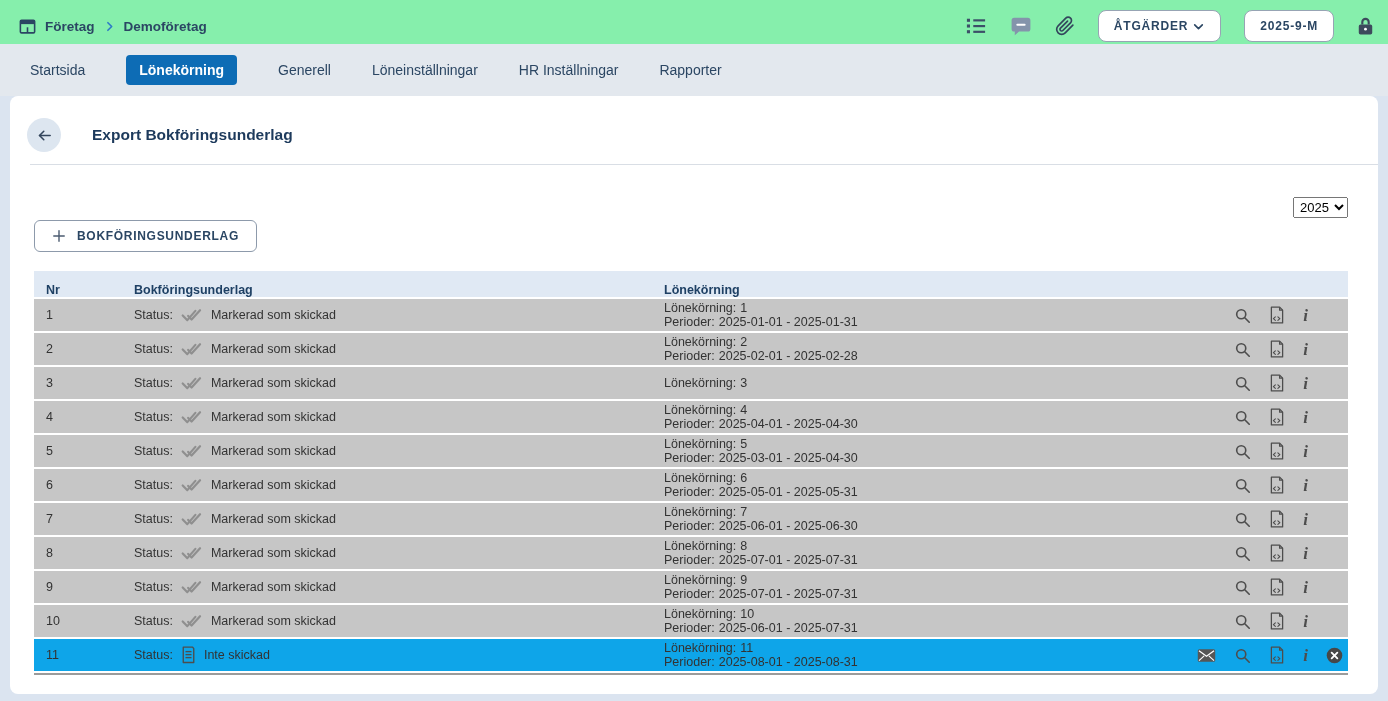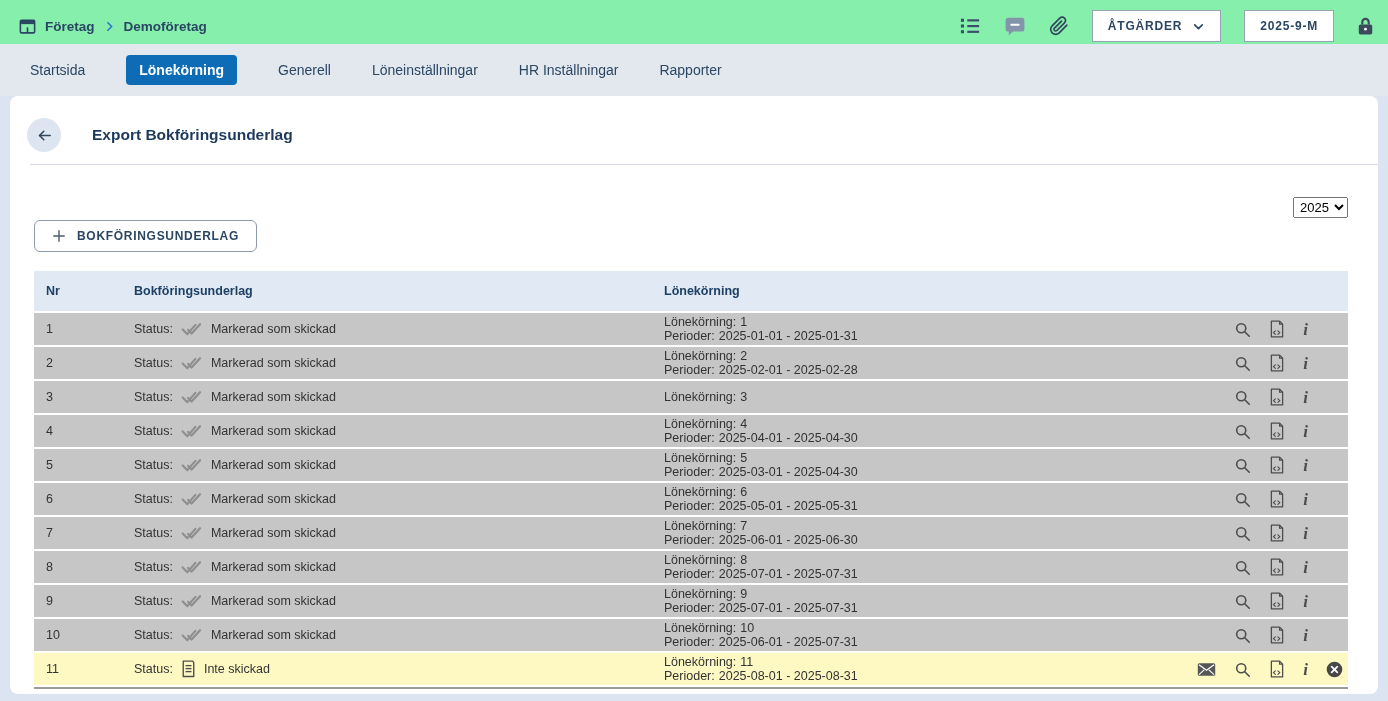--- a/index.html
+++ b/index.html
@@ -19,50 +19,50 @@
     width:1388px;height:701px;overflow:hidden;
     background:var(--page-bg);
     font-family:"Liberation Sans","DejaVu Sans",sans-serif;
   }
   
   .topbar{height:44px;background:#86efac;display:flex;align-items:center;justify-content:space-between;padding:8px 14px 0 18px;}
   .crumbs{display:flex;align-items:center;gap:8px;color:var(--navy);font-weight:700;font-size:13.5px;}
   .crumbs .crumb{cursor:pointer;}
   .topbar-right{display:flex;align-items:center;gap:23px;}
   .icon-btn{display:flex;align-items:center;cursor:pointer;background:none;border:none;padding:0;}
-  .btn-outline{display:inline-flex;align-items:center;gap:10px;border:1.5px solid #97a4b4;border-radius:0;background:#fff;
+  .btn-outline{display:inline-flex;align-items:center;gap:4px;border:1.5px solid #97a4b4;border-radius:8px;background:#fff;
     color:var(--navy);font-weight:700;font-size:12px;letter-spacing:.8px;padding:8px 15px;font-family:inherit;cursor:pointer;}
   
   .tabbar{height:52px;background:var(--tabbar-bg);display:flex;align-items:center;gap:41px;padding:0 30px;}
   .tab{font-size:14px;color:var(--navy);padding:7px 0;cursor:pointer;white-space:nowrap;}
   .tab.active{background:var(--accent);color:#fff;font-weight:700;padding:7px 13px;border-radius:4px;}
   
   .card{margin:0 10px;height:598px;background:#fff;border-radius:8px;}
   .title-row{display:flex;align-items:center;gap:31px;padding:22px 20px 12px 17px;}
   .back-btn{width:34px;height:34px;border-radius:50%;background:#dde6f0;display:flex;align-items:center;justify-content:center;border:none;cursor:pointer;}
   h1{font-size:15.5px;color:var(--title);margin:0;font-weight:700;}
   .divider{height:1px;background:#d9dee5;margin-left:20px;}
   .content{padding:0 30px 0 24px;margin-top:10px;}
   .year-row{display:flex;justify-content:flex-end;margin-top:32px;}
   .year-select{font-size:13px;font-family:inherit;padding:1px 2px;}
   .add-row{margin-top:2px;}
   .add-btn{display:inline-flex;align-items:center;gap:11px;border:1px solid #8d9aab;border-radius:6px;background:#fff;
     padding:8px 17px;font-size:12px;font-weight:700;letter-spacing:.7px;color:var(--navy);font-family:inherit;cursor:pointer;}
   
   .table{margin-top:19px;border-bottom:2px solid #9b9b9b;}
-  .thead{display:flex;align-items:center;background:var(--thead-bg);height:40px;margin-bottom:2px;
+  .thead{display:flex;align-items:flex-end;background:var(--thead-bg);height:26px;margin-bottom:2px;
     font-size:12.5px;font-weight:700;color:#1e4064;}
   .col-nr{width:100px;padding-left:12px;flex-shrink:0;}
   .col-bok{width:530px;flex-shrink:0;display:flex;align-items:center;gap:8px;}
   .thead .col-bok{display:block;}
   .col-lon{flex:1;line-height:14px;}
   .col-actions{width:175px;flex-shrink:0;display:flex;align-items:center;justify-content:flex-end;gap:18px;padding-right:40px;}
   .col-actions.wide{padding-right:5px;}
   .trow{display:flex;align-items:center;background:var(--row-gray);min-height:32px;margin-bottom:2px;font-size:12.5px;color:#333;}
-  .trow.plain{background:#fef9c3;}
+  .trow.plain{background:#0ea5e9;}
   .status-label{color:#333;}
   .sicon{display:inline-flex;align-items:center;}
   .aicon{display:inline-flex;align-items:center;cursor:pointer;}
   .info-i{font-family:"Liberation Serif","DejaVu Serif",serif;font-weight:700;font-style:italic;font-size:17px;color:var(--icon-gray);line-height:1;}
   .run-val{padding-left:4px;}
 </style>
 </head>
 <body>
 
 <header class="topbar">

